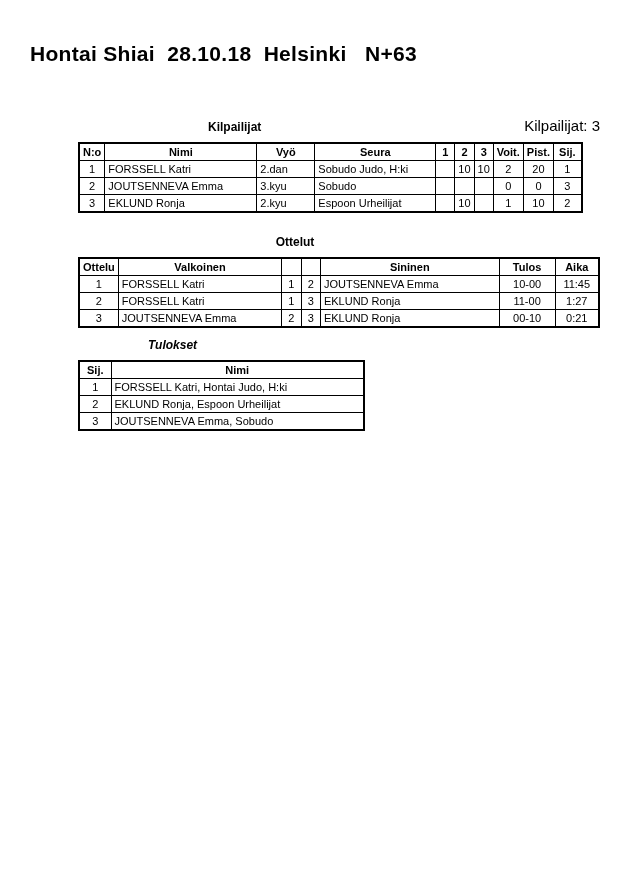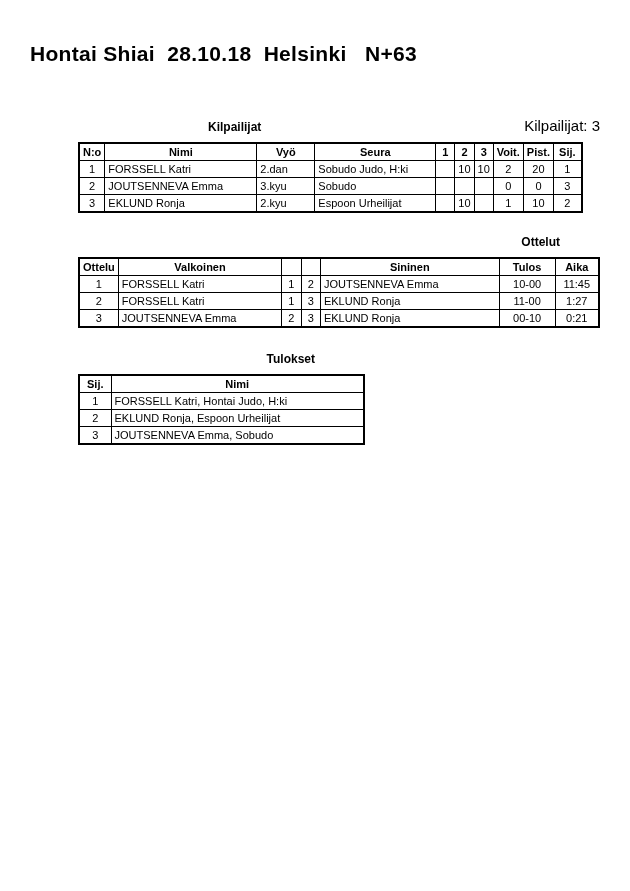--- a/index.html
+++ b/index.html
@@ -43,23 +43,23 @@
     font-size: 11px;
     padding: 1px 3px;
     height: 17px;
     overflow: hidden;
     white-space: nowrap;
     line-height: 14px;
   }
   th { font-weight: bold; text-align: center; }
   .c { text-align: center; }
   .l { text-align: left; }
-  .title-wrap { text-align: right; font-size: 12px; font-weight: bold; }
+  .title-wrap { text-align: center; font-size: 12px; font-weight: bold; }
   .w-ottelut { width: 530px; margin-top: 22px; }
-  .w-tulokset { width: 285px; margin-top: 24px; }
+  .w-tulokset { width: 285px; margin-top: 10px; font-style: italic; }
 </style>
 </head>
 <body>
 
 <div class="page">
 
   <h1 class="title">Hontai Shiai  28.10.18  Helsinki   N+63</h1>
 
   <div class="subhead-row">
     <div class="section-title k-title">Kilpailijat</div>

